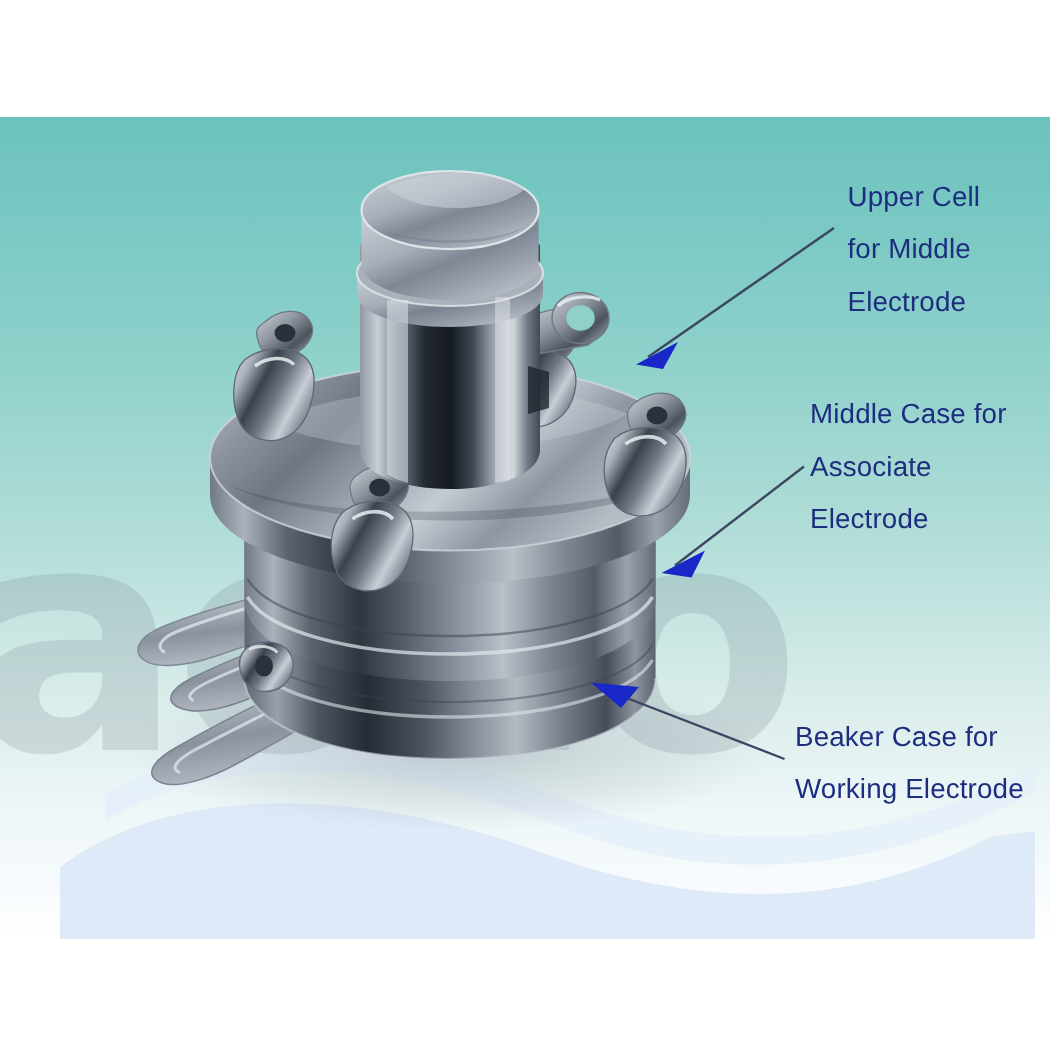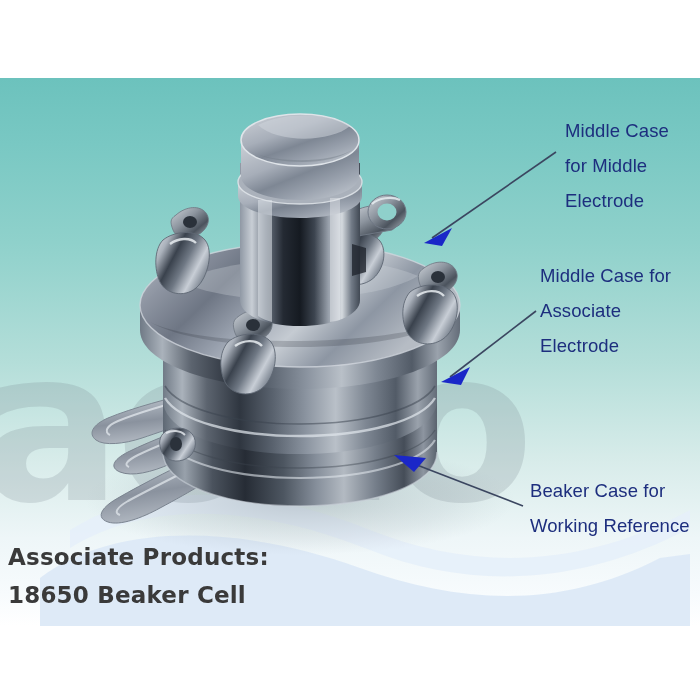--- a/index.html
+++ b/index.html
@@ -357,36 +357,32 @@
       <path d="M441,382 L470,367 L461,385 Z" fill="#1a27c8"></path>
     </g>
 
     <g>
       <line x1="523" y1="506" x2="404" y2="460" stroke="#3b4660" stroke-width="1.6"></line>
       <path d="M394,455 L426,458 L414,472 Z" fill="#1a27c8"></path>
     </g>
   </svg>
 
   <div class="callout" id="callout-upper">
-    <span class="ln">Middle Case</span>
+    <span class="ln">Upper Cell</span>
     <span class="ln">for Middle</span>
     <span class="ln">Electrode</span>
   </div>
 
   <div class="callout" id="callout-middle">
     <span class="ln">Middle Case for</span>
     <span class="ln">Associate</span>
     <span class="ln">Electrode</span>
   </div>
 
   <div class="callout" id="callout-lower">
     <span class="ln">Beaker Case for</span>
-    <span class="ln">Working Reference</span>
+    <span class="ln">Working Electrode</span>
   </div>
 
   <div class="band-bottom"></div>
 
-  <div class="caption">
-    <span class="ln">Associate Products:</span>
-    <span class="ln">18650 Beaker Cell</span>
-  </div>
 
 </div>
 
 </body></html>

